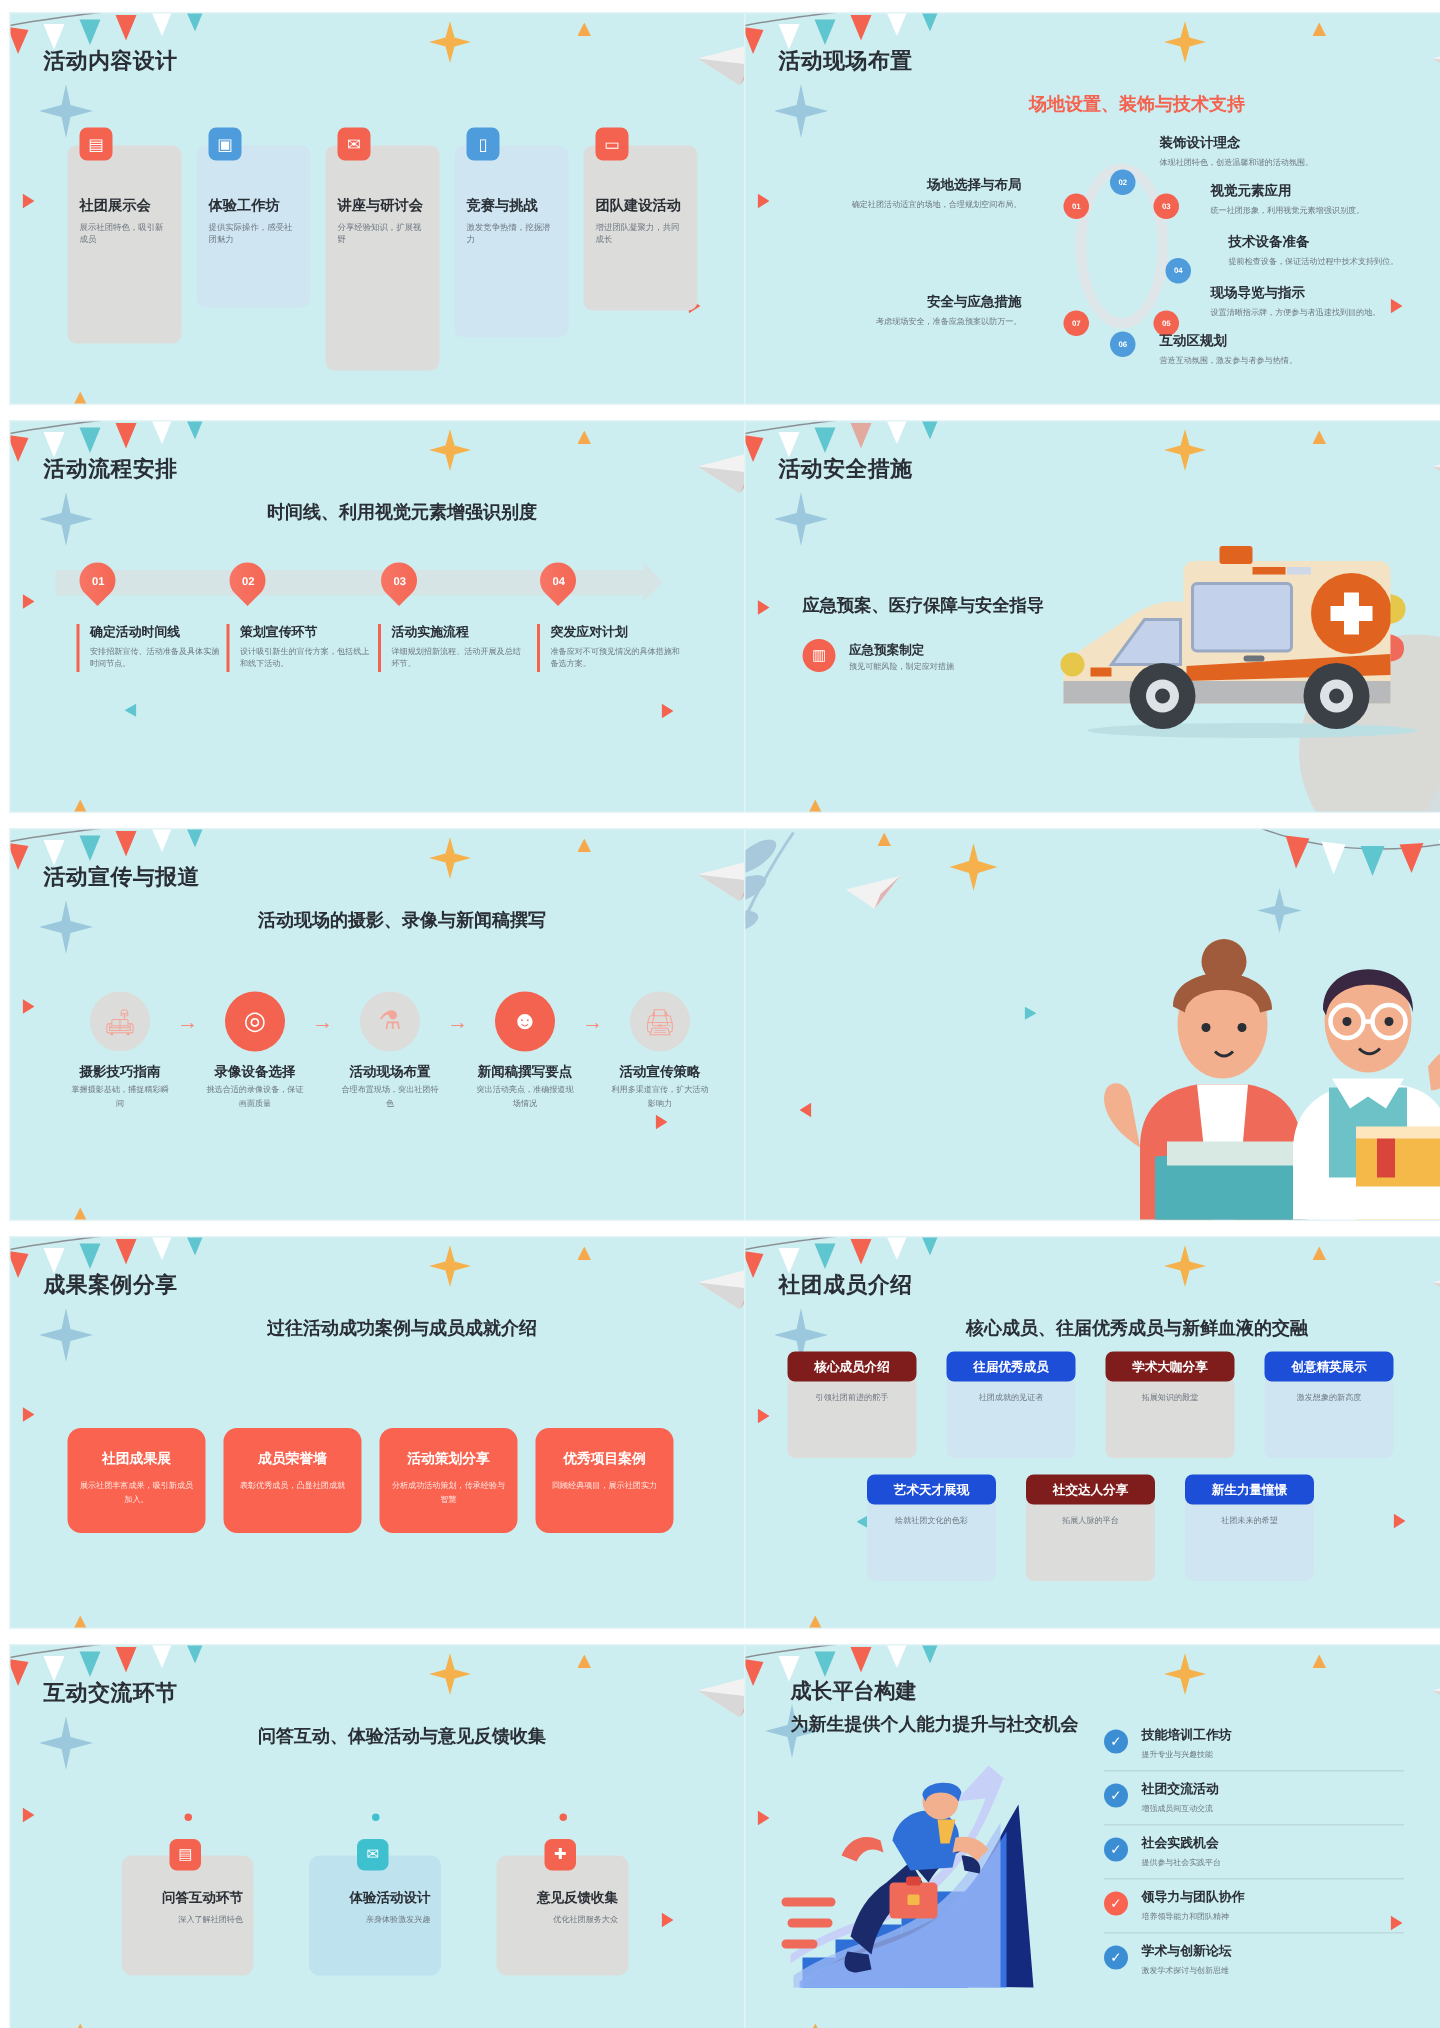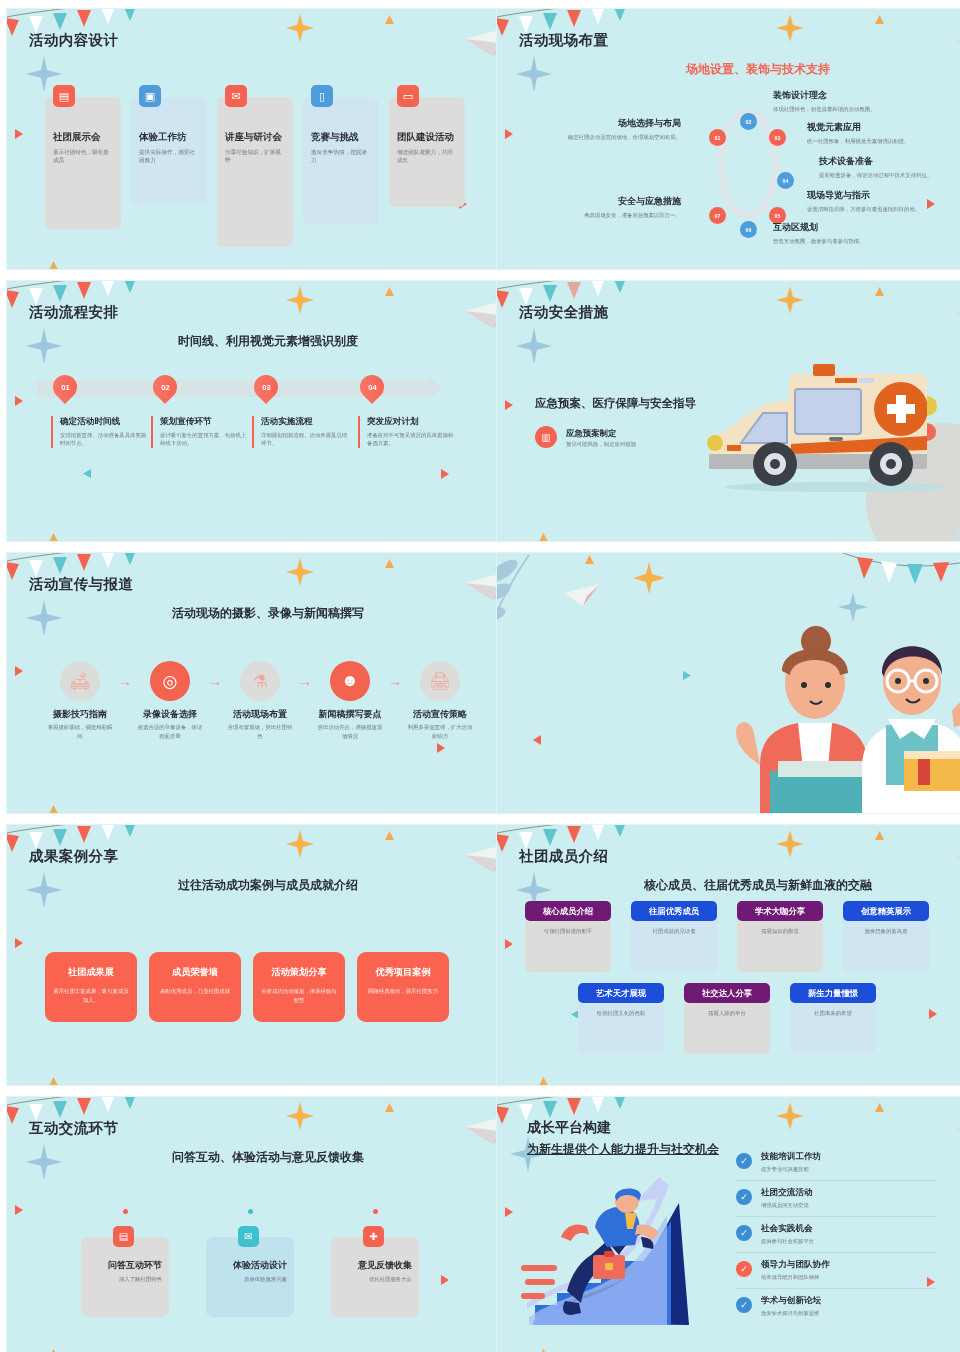--- a/index.html
+++ b/index.html
@@ -121,21 +121,21 @@
   .rc { width:92px; height:70px; background:#f9634f; border-radius:9px;
      padding:14px 8px; text-align:center; }
   .rc-t { font-size:9.2px; font-weight:bold; color:#fff; }
   .rc-d { font-size:5.4px; color:#ffe7e2; line-height:1.6; margin-top:8px; }
 
   
   .mp { position:absolute; width:86px; }
   .mp-pill { height:20px; border-radius:5px; display:flex; align-items:center;
      justify-content:center; font-size:8.4px; font-weight:bold; color:#fff;
      position:relative; z-index:2; }
-  .mp-pill.r { background:#701a75; }
+  .mp-pill.r { background:#7f1d1d; }
   .mp-pill.b { background:#1d4ed8; }
   .mp-body { margin-top:-4px; padding:11px 5px 5px; border-radius:5px;
      font-size:5.4px; color:#6d7781; text-align:center; }
   .mp-body.g { background:#dcdcda; height:55px; }
   .mp-body.bl { background:#cfe6f2; height:55px; }
 
   
   .ix { position:absolute; width:88px; }
   .ix-dot { width:5px; height:5px; border-radius:50%; position:absolute; top:-28px; left:42px; }
   .ix-card { border-radius:7px; padding:22px 7px 7px; text-align:right; height:80px; }
@@ -152,21 +152,21 @@
   .ck { display:flex; gap:9px; align-items:flex-start; padding:6px 0 7px;
      border-bottom:1px solid #bcd9de; }
   .ck:last-child { border-bottom:none; }
   .ck-ico { width:16px; height:16px; border-radius:50%; flex:none; margin-top:2px;
      display:flex; align-items:center; justify-content:center; color:#fff; font-size:9px; font-weight:bold; }
   .ck-ico.b { background:#3b8ed4; }
   .ck-ico.r { background:#f9634f; }
   .ck-t { font-size:8.6px; font-weight:bold; color:#2a2f36; }
   .ck-d { font-size:5.3px; color:#6d7781; margin-top:3px; }
   .s10-title { position:absolute; left:30px; top:22px; font-size:14px; font-weight:bold; color:#2a2f36; }
-  .s10-sub { position:absolute; left:30px; top:44px; font-size:12px; font-weight:bold; color:#2a2f36;text-decoration:underline; }
+  .s10-sub { position:absolute; left:30px; top:44px; font-size:12px; font-weight:bold; color:#2a2f36; }
 </style>
 </head>
 <body>
 
 <div class="grid">
 
   <div class="slide">
     <svg class="bunting" viewBox="0 0 200 42">
       <path d="M-4 12 C40 2 110 -2 170 -12" stroke="#8a8f94" stroke-width="1" fill="none"></path>
       <polygon points="4,11 18,13 11,29" fill="#f4634f"></polygon>

